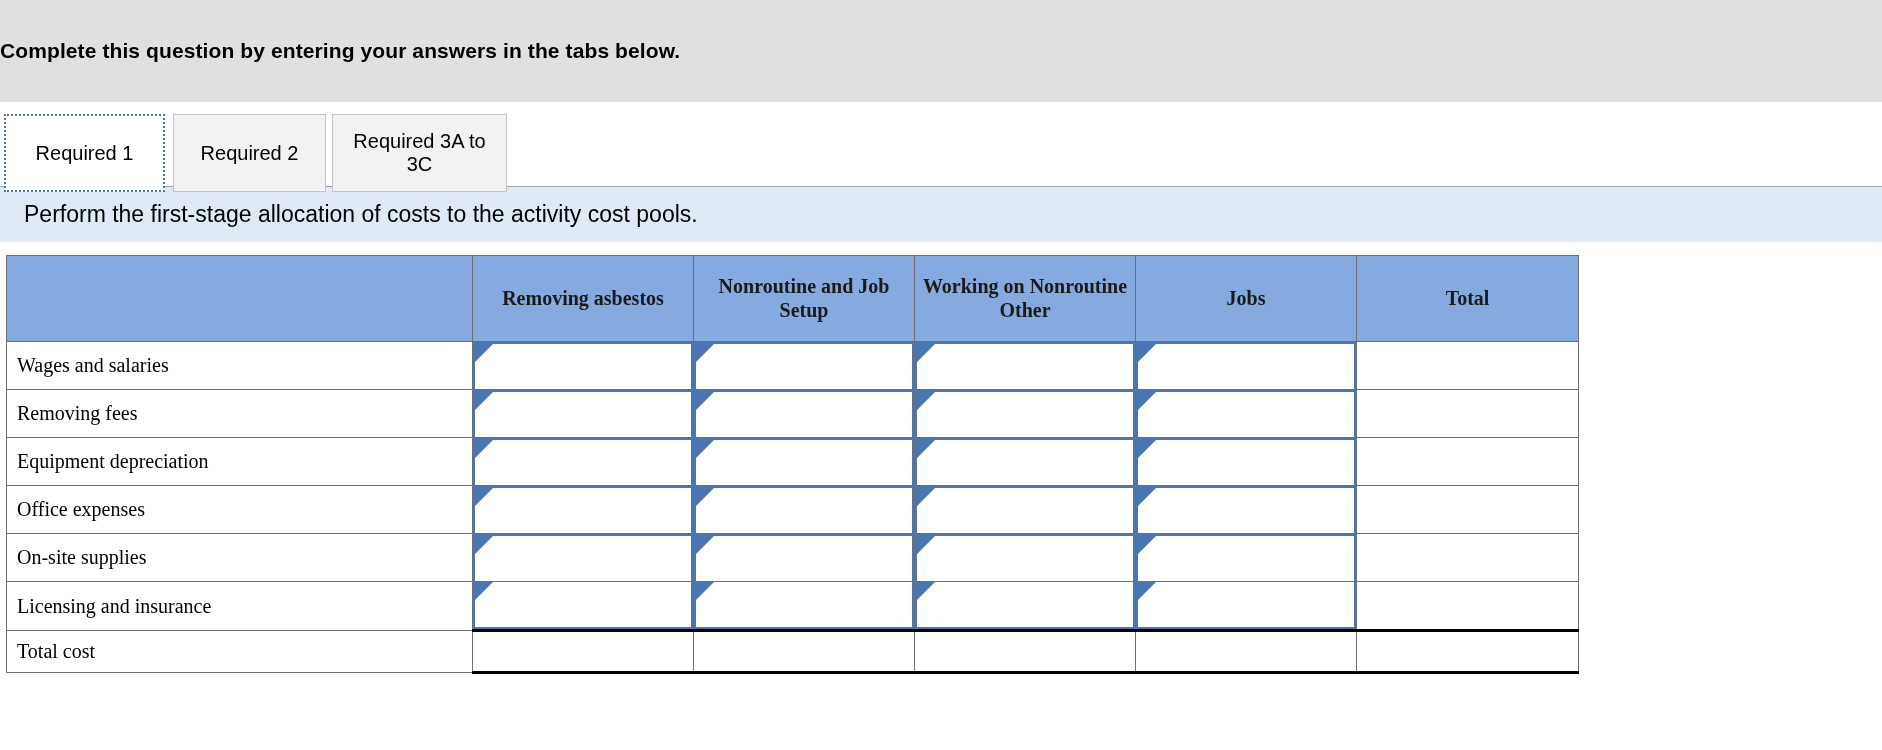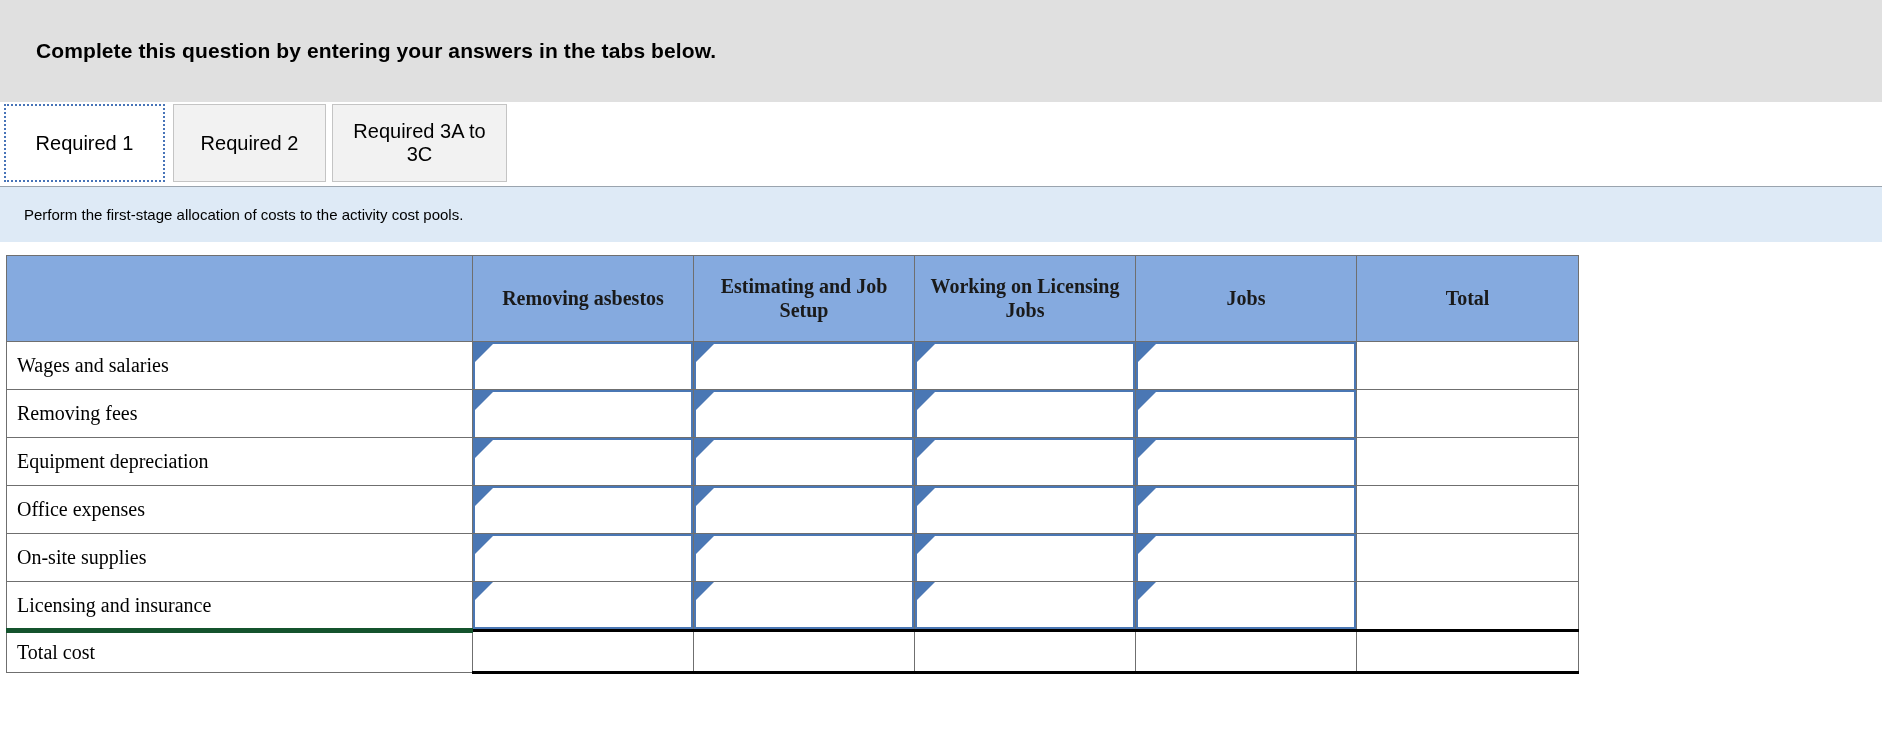--- a/index.html
+++ b/index.html
@@ -13,41 +13,40 @@
     overflow: hidden;
   }
 
   
   .banner {
     width: 1882px;
     height: 102px;
     background: #e0e0e0;
     display: flex;
     align-items: center;
-    padding-left: 36px;
   }
   .banner-text {
     font-size: 21px;
     font-weight: bold;
     color: #000000;
     letter-spacing: .1px;
   }
 
   
   .tabstrip {
     position: relative;
     width: 1882px;
     height: 85px;
     background: #ffffff;
     border-bottom: 1px solid #9aa4ae;
   }
   .tabs {
     position: absolute;
     left: 4px;
-    top: 2px;
+    top: 12px;
     display: flex;
     align-items: flex-start;
   }
   .tab {
     height: 78px;
     display: flex;
     align-items: center;
     justify-content: center;
     text-align: center;
     font-size: 20px;
@@ -71,21 +70,21 @@
   
   .instruction {
     width: 1882px;
     height: 55px;
     background: #deeaf6;
     display: flex;
     align-items: center;
     padding-left: 24px;
   }
   .instruction-text {
-    font-size: 15px;
+    font-size: 23px;
     color: #000000;
   }
 
   
   .table-wrap {
     padding-top: 13px;
     padding-left: 6px;
     font-family: Liberation Serif, serif;
   }
   table.grid {
@@ -160,21 +159,21 @@
 
   
   tr.totalrow td {
     border-top: 3px solid #000000;
     border-bottom: 3px solid #000000;
     border-left: 1px solid #6f6f6f;
     border-right: 1px solid #6f6f6f;
     height: 42px;
   }
   tr.totalrow td.rowlabel {
-    border-top: 5px solid #14532d;
+    border-top: 1px solid #14532d;
     border-bottom: 1px solid #6f6f6f;
     margin-top: 12px;
   }
 </style>
 </head>
 <body>
 
 <div class="banner">
   <div class="banner-text">Complete this question by entering your answers in the tabs below.</div>
 </div>
@@ -204,22 +203,22 @@
         <col class="c-data">
         <col class="c-data">
       <col class="c-data">
         <col class="c-data">
         <col class="c-total">
     </colgroup>
     <thead>
       <tr>
         <th class="blank"></th>
         <th>Removing asbestos</th>
-        <th>Estimating and Job Setup</th>
-        <th>Working on Licensing Jobs</th>
+        <th>Nonroutine and Job Setup</th>
+        <th>Working on Nonroutine Other</th>
         <th>Jobs</th>
         <th>Total</th>
       </tr>
     </thead>
     <tbody>
 
       <tr class="r-first">
         <td class="rowlabel">Wages and salaries</td>
         <td class="inputcell">
             <span class="inbox"></span>

